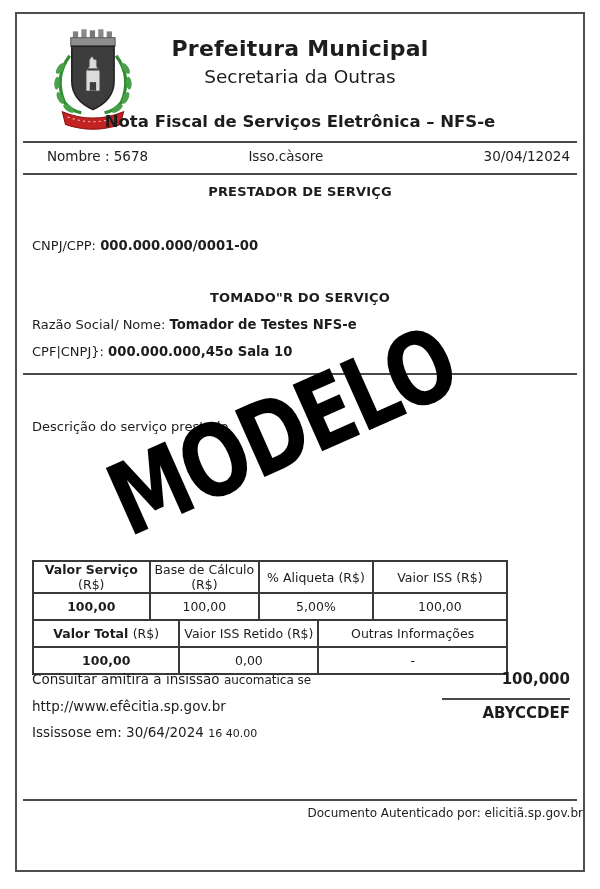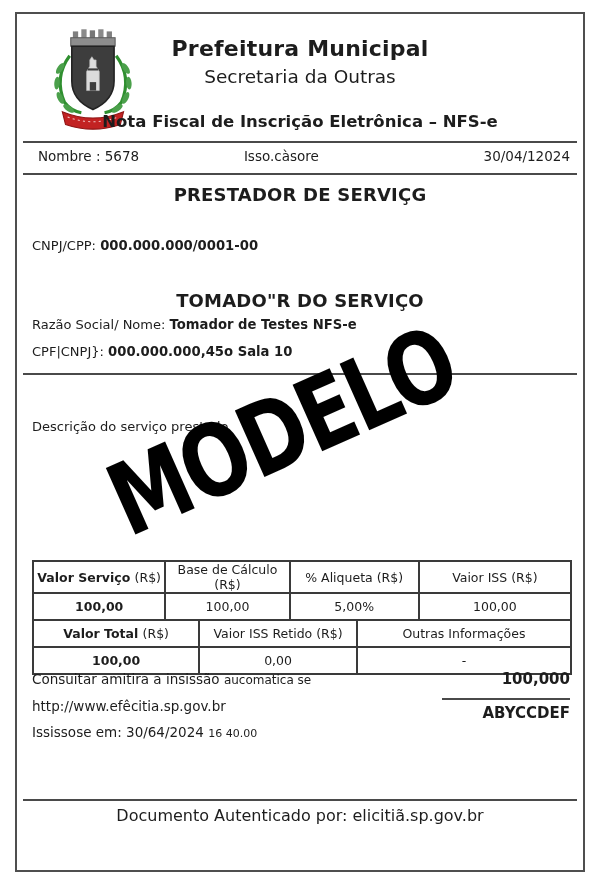--- a/index.html
+++ b/index.html
@@ -4,41 +4,41 @@
 <style>
   html,body{margin:0;padding:0;background:#ffffff;}
   body{width:600px;height:889px;position:relative;font-family:"DejaVu Sans",sans-serif;color:#1d1d1d;}
   .doc{position:absolute;left:15px;top:12px;width:566px;height:856px;border:2px solid #4f4f4f;background:#fff;}
   .abs{position:absolute;}
   .center{left:0;right:0;text-align:center;}
   .hline{position:absolute;left:6px;right:6px;border-top:2px solid #4a4a4a;height:0;}
   .org-name{top:22px;font-size:22px;font-weight:bold;letter-spacing:.2px;}
   .dept-name{top:52px;font-size:18.5px;}
   .doc-title{top:98px;font-size:16.5px;font-weight:bold;}
-  .info-row{top:134px;left:21px;right:13px;display:flex;justify-content:space-between;font-size:13.5px;gap:24px;}
-  .sec-title{font-size:18px;font-weight:bold;letter-spacing:.2px;}
+  .info-row{top:134px;left:30px;right:13px;display:flex;justify-content:space-between;font-size:13.5px;gap:24px;}
+  .sec-title{font-size:13px;font-weight:bold;letter-spacing:.2px;}
   .frow{left:15px;right:13px;font-size:13px;}
   .frow .lbl{font-weight:normal;}
   .frow .val{font-weight:bold;font-size:13.2px;}
   .right-float{position:absolute;right:0;top:0;font-size:13px;}
   .disc-title{font-size:13px;letter-spacing:.3px;}
   .disc-desc{font-size:13px;}
   .watermark{top:318px;left:25px;width:480px;height:200px;display:flex;align-items:center;justify-content:center;
     font-size:100px;font-weight:bold;color:#000;transform:rotate(-24deg) scaleX(.8);letter-spacing:-4px;
     z-index:5;pointer-events:none;line-height:1;}
-  table{border-collapse:collapse;width:540px;table-layout:fixed;}
+  table{border-collapse:collapse;width:476px;table-layout:fixed;}
   .tbl{left:15px;}
   td{border:2px solid #3a3a3a;height:25px;text-align:center;vertical-align:middle;font-size:12.5px;padding:0 2px;}
   .cb{font-weight:bold;}
   .vbold{font-weight:bold;}
   .foot-left{left:15px;font-size:13.5px;line-height:26px;}
   .foot-left .small{font-size:11px;text-align:right;}
   .foot-right{right:13px;text-align:right;font-size:15px;font-weight:bold;}
   .foot-rule{position:absolute;right:0;top:28px;width:128px;border-top:2px solid #4a4a4a;}
-  .auth{font-size:16px;}
+  .auth{font-size:12px;text-align:right;}
   svg .leaf{fill:#4ba04b;}
 </style>
 </head>
 <body>
 
 <div class="doc">
 
   <div class="abs" style="left:24px;top:10px;width:106px;height:112px;">
     <svg width="106" height="112" viewBox="0 0 100 106">
 
@@ -73,21 +73,21 @@
 
       <g>
         <path d="M20,83 Q49,95 78,83 L75,95 Q49,104 23,95 Z" fill="#c22222" stroke="#8e1414" stroke-width="1"></path>
         <path d="M25,88 Q49,97 73,88" fill="none" stroke="#f0c0c0" stroke-width="1" stroke-dasharray="2 3"></path>
       </g>
     </svg>
   </div>
 
   <div class="abs center org-name">Prefeitura Municipal</div>
   <div class="abs center dept-name">Secretaria da Outras</div>
-  <div class="abs center doc-title">Nota Fiscal de Inscrição Eletrônica – NFS-e</div>
+  <div class="abs center doc-title">Nota Fiscal de Serviços Eletrônica – NFS-e</div>
 
   <div class="hline" style="top:127px;"></div>
 
   <div class="abs info-row">
     <span>Nombre : 5678</span>
     <span style="margin-left:-60px;">Isso.càsore</span>
     <span>30/04/12024</span>
   </div>
 
   <div class="hline" style="top:159px;"></div>

